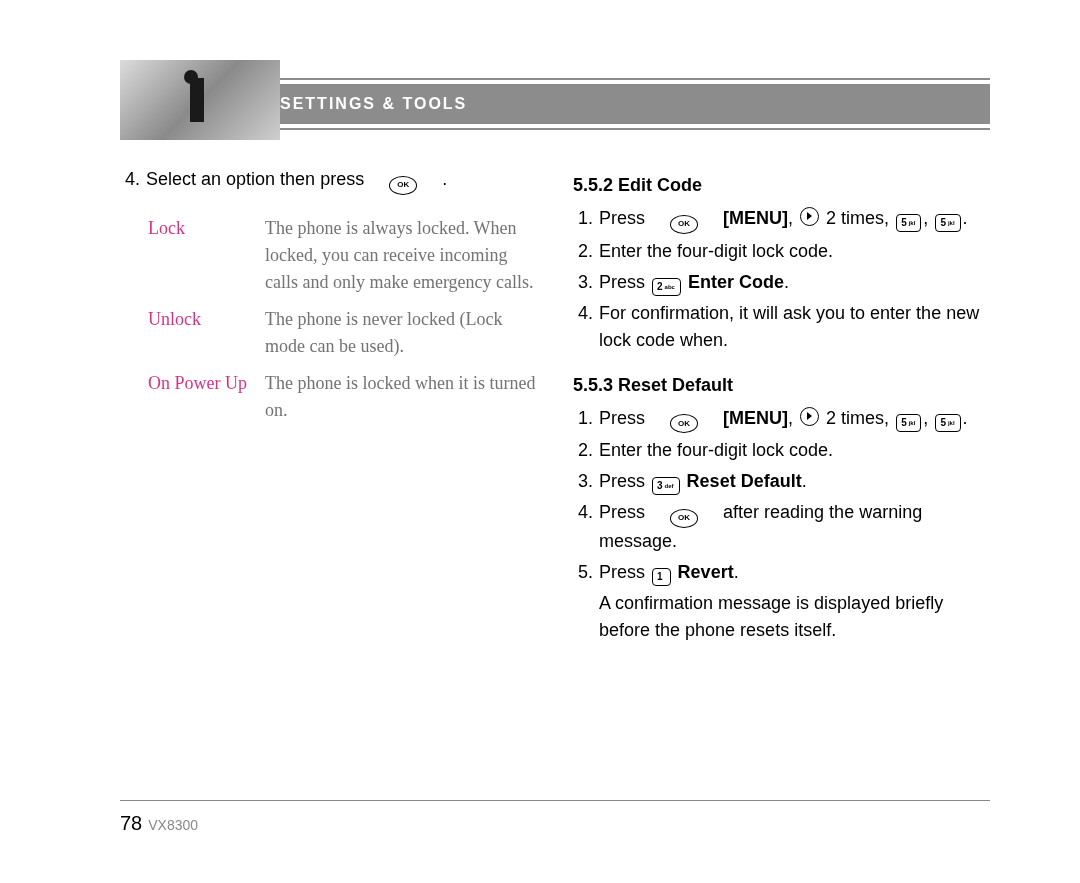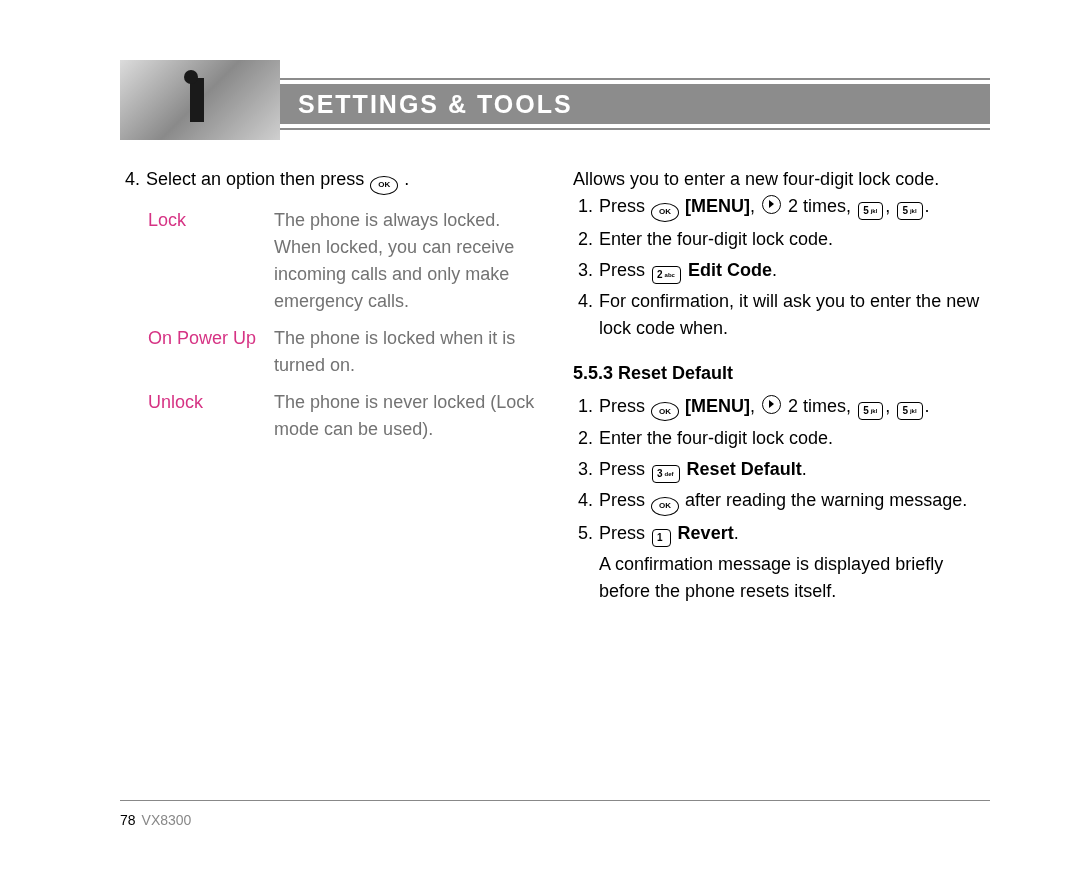--- a/index.html
+++ b/index.html
@@ -43,23 +43,22 @@
     background: #1a1a1a; border-radius: 50%;
   }
   .header-bar {
     position: absolute;
     left: 160px; right: 0; top: 24px; height: 40px;
     background: #8c8c8c;
     display: flex; align-items: center;
   }
   .header-title {
     color: #fff;
-    font-size: 25px;
+    font-size: 16px;
     letter-spacing: 2px;
-    padding-left: 18px;
     font-weight: 600;
   }
   .header-rule-top {
     position: absolute;
     left: 160px; right: 0; top: 18px; height: 2px; background: #8c8c8c;
   }
   .header-rule-bottom {
     position: absolute;
     left: 160px; right: 0; top: 68px; height: 2px; background: #8c8c8c;
   }
@@ -72,22 +71,23 @@
     flex: 1;
     font-size: 18px;
     line-height: 1.5;
   }
   .section-heading {
     font-weight: 700;
     margin: 6px 0 6px 0;
   }
   .opt-table {
     display: table;
-    margin-top: 12px;
+    margin-top: 20px;
     margin-left: 28px;
+    font-family: Liberation Serif, serif;
   }
   .opt-row { display: table-row; }
   .opt-name {
     display: table-cell;
     color: #d63384;
     padding-right: 18px;
     vertical-align: top;
     white-space: nowrap;
   }
   .opt-desc {
@@ -108,21 +108,21 @@
   .key-ok {
     display: inline-flex;
     align-items: center; justify-content: center;
     border: 1.5px solid #000;
     border-radius: 50%;
     height: 17px; min-width: 22px;
     font-size: 8px; font-weight: 700;
     padding: 0 2px;
     vertical-align: -2px;
     line-height: 1;
-    margin: 0 1px;
+    margin: 0 20px;
   }
   .key-right {
     display: inline-flex;
     align-items: center; justify-content: center;
     border: 1.5px solid #000;
     border-radius: 50%;
     height: 17px; width: 17px;
     vertical-align: -2px;
     margin: 0 2px;
     position: relative;
@@ -157,21 +157,21 @@
     position: absolute;
     left: 120px; width: 870px; top: 800px; height: 1px; background: #888;
   }
   .footer {
     position: absolute;
     left: 120px; top: 812px;
     font-size: 12px;
     color: #000;
     display: flex; align-items: baseline; gap: 6px;
   }
-  .footer .pn { font-size: 14px; }
+  .footer .pn { font-size: 20px; }
   .footer .model { font-size: 14px; color: #888; }
 </style>
 </head>
 <body>
 
 <div class="page">
   <div class="header-band">
     <div class="header-image"></div>
     <div class="header-rule-top"></div>
     <div class="header-bar">
@@ -190,32 +190,32 @@
           <span class="key-ok">OK</span> .
         </span>
       </div>
 
       <div class="opt-table">
         <div class="opt-row">
           <span class="opt-name">Lock</span>
           <span class="opt-desc">The phone is always locked. When locked, you can receive incoming calls and only make emergency calls.</span>
         </div>
         <div class="opt-row">
+          <span class="opt-name">Unlock</span>
+          <span class="opt-desc">The phone is never locked (Lock mode can be used).</span>
+        </div>
+        <div class="opt-row">
           <span class="opt-name">On Power Up</span>
           <span class="opt-desc">The phone is locked when it is turned on.</span>
         </div>
-        <div class="opt-row">
-          <span class="opt-name">Unlock</span>
-          <span class="opt-desc">The phone is never locked (Lock mode can be used).</span>
-        </div>
       </div>
     </div>
 
     <div class="col">
-      <div>Allows you to enter a new four-digit lock code.</div>
+      <div class="section-heading">5.5.2 Edit Code</div>
 
       <div class="num-item">
         <span class="n">1.</span>
         <span class="t">
           <span>Press</span>
           <span class="key-ok">OK</span>
           <span class="bold">[MENU]</span>,
           <span class="key-right"></span>
           <span>2 times,</span>
           <span class="key-num">
@@ -233,21 +233,21 @@
         <span class="t">Enter the four-digit lock code.</span>
       </div>
       <div class="num-item">
         <span class="n">3.</span>
         <span class="t">
           <span>Press</span>
           <span class="key-num">
               <span>2</span>
               <span class="sub">abc</span>
             </span>
-          <span class="bold">Edit Code</span>.
+          <span class="bold">Enter Code</span>.
         </span>
       </div>
       <div class="num-item">
         <span class="n">4.</span>
         <span class="t">For confirmation, it will ask you to enter the new lock code when.</span>
       </div>
 
       <div class="section-heading" style="margin-top:18px">5.5.3 Reset Default</div>
 
       <div class="num-item">

